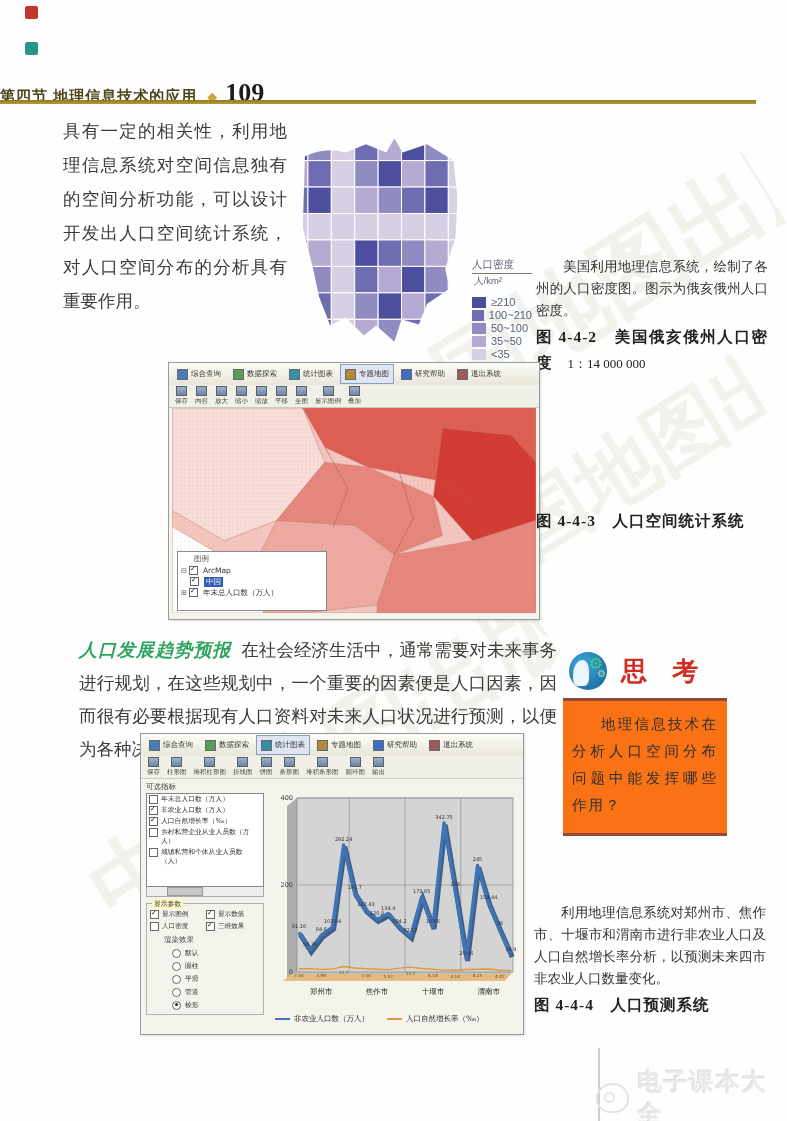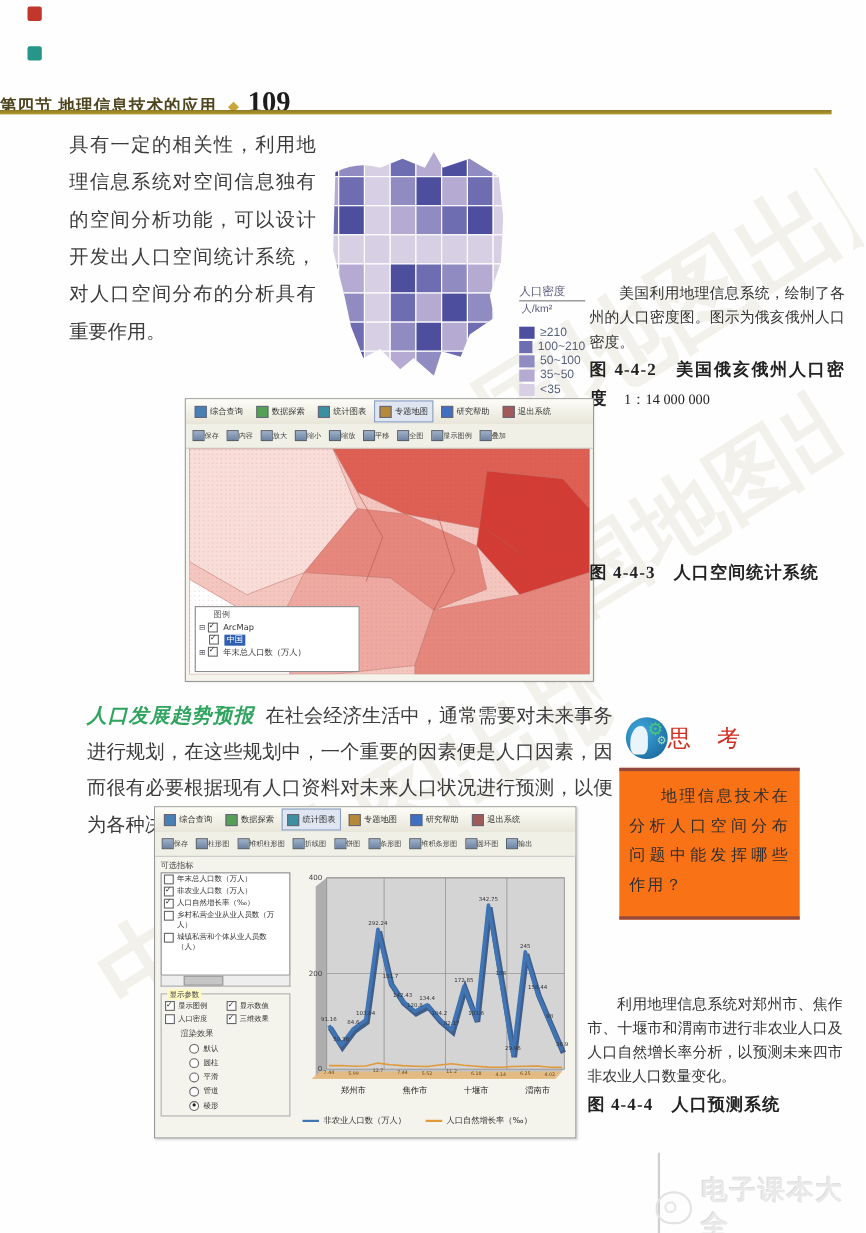--- a/index.html
+++ b/index.html
@@ -40,21 +40,21 @@
   #win2{left:140px;top:733px;width:382px;height:300px;}
   .menubar{position:absolute;left:0;top:0;right:0;height:22px;background:linear-gradient(#fdfdf7,#e8e6d9);
            border-bottom:1px solid #d0cec0;display:flex;align-items:center;padding-left:3px;
            font-family:"DejaVu Sans",sans-serif;}
   .mbtn{display:flex;align-items:center;height:18px;padding:0 4px;margin-right:2px;font-size:7.5px;color:#333;
         border:1px solid transparent;background:transparent;cursor:default;}
   .mbtn.active{border:1px solid #8aa0c0;background:#dfe6f2;}
   .micon{width:11px;height:11px;margin-right:3px;border:1px solid #667;box-sizing:border-box;}
   .toolbar{position:absolute;left:0;top:22px;right:0;height:22px;background:#f1f0e6;border-bottom:1px solid #c9c9c9;
            display:flex;align-items:center;padding-left:4px;font-family:"DejaVu Sans",sans-serif;}
-  .tbtn{display:flex;flex-direction:row;align-items:center;margin-right:3px;padding:1px 2px;}
+  .tbtn{display:flex;flex-direction:column;align-items:center;margin-right:3px;padding:1px 2px;}
   .ticon{width:9px;height:8px;background:linear-gradient(#9fb0c8,#6f84a4);border:1px solid #55626e;}
   .tlbl{font-size:6.5px;color:#444;margin-top:1px;white-space:nowrap;}
   
   #map1{position:absolute;left:3px;top:45px;}
   #legendbox{position:absolute;left:8px;bottom:8px;width:142px;height:54px;background:#fff;
              border:1px solid #8a8a8a;font-family:"DejaVu Sans",sans-serif;font-size:7.5px;color:#333;padding:2px 3px;}
   #legendbox .lt{color:#555;margin-bottom:1px;padding-left:13px;}
   .tree-row{display:flex;align-items:center;height:11px;white-space:nowrap;}
   .tree-pre{color:#556;margin-right:2px;font-size:7px;}
   .hl{background:#2f5fb0;color:#fff;padding:0 2px;}
@@ -82,21 +82,21 @@
   
   #sect{position:absolute;left:79px;top:634px;width:478px;font-size:17.5px;line-height:33px;text-align:justify;color:#3b3b3b;}
   #sect-head{color:#2ea45e;font-weight:bold;font-style:italic;letter-spacing:1px;margin-right:10px;font-size:18px;}
   
   #think{position:absolute;left:563px;top:652px;width:164px;}
   #think-head{display:flex;align-items:center;margin-left:6px;}
   #think-icon{width:38px;height:38px;border-radius:50%;background:radial-gradient(circle at 35% 35%,#3fa9dc,#145e93);position:relative;overflow:hidden;flex:0 0 auto;}
   #think-icon .face{position:absolute;left:4px;top:8px;width:16px;height:26px;background:#eaf4fb;border-radius:60% 40% 30% 30%;}
   #think-icon .gear1{position:absolute;right:4px;top:4px;color:#49c77e;font-size:16px;line-height:16px;}
   #think-icon .gear2{position:absolute;right:1px;top:17px;color:#9fe0b8;font-size:10px;line-height:10px;}
-  #think-title{color:#d22d22;font-weight:normal;font-size:21px;letter-spacing:9px;font-family:"Liberation Sans",sans-serif;}
+  #think-title{color:#d22d22;font-weight:bold;font-size:26px;letter-spacing:9px;margin-left:14px;font-family:"Liberation Sans",sans-serif;}
   #think-body{margin-top:8px;background:#f97316;border-top:3px solid #96493a;border-bottom:3px solid #96493a;
               padding:10px 9px 14px 9px;font-size:14.5px;line-height:27px;color:#2e2e2e;text-align:justify;}
   #think-body p{margin:0;text-indent:2em;letter-spacing:2px;}
   
   #brand{position:absolute;left:596px;top:1066px;display:flex;align-items:center;}
   #brand-vline{position:absolute;left:598px;top:1048px;width:2px;height:73px;background:#cfcfcf;}
   #brand-logo{width:30px;height:26px;border:2px solid #e3e3e3;border-radius:50% 50% 45% 45%;position:relative;margin-right:9px;}
   #brand-logo::after{content:"";position:absolute;left:6px;top:7px;width:7px;height:7px;border:2px solid #e6e6e6;border-radius:50%;}
   #brand-text{font-size:24px;font-weight:bold;color:#e9e9e9;text-shadow:1px 1px 0 #fff,-1px -1px 0 #dcdcdc;
               font-family:"Liberation Sans",sans-serif;letter-spacing:2px;}

